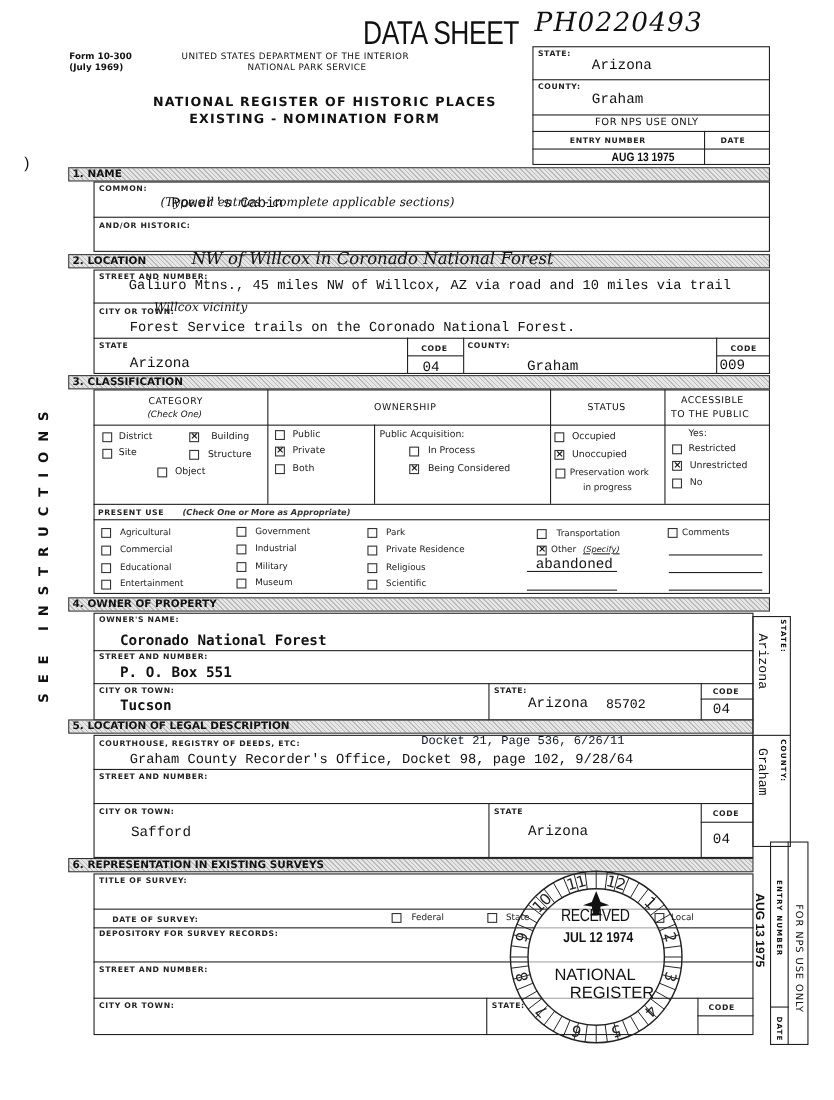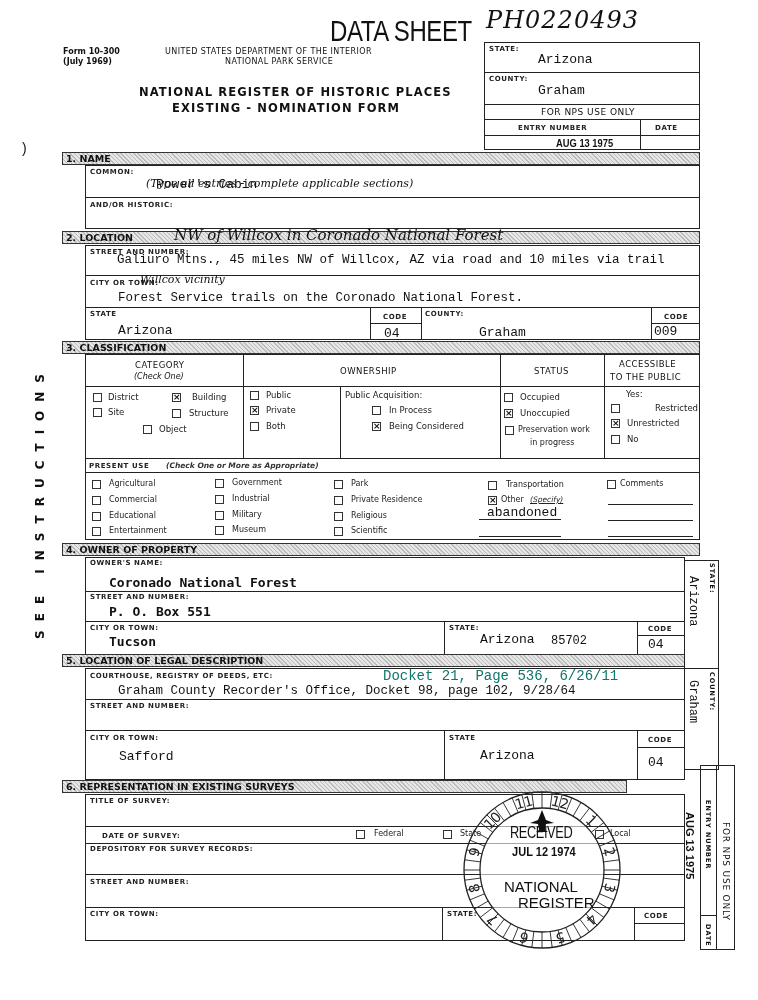--- a/index.html
+++ b/index.html
@@ -125,21 +125,21 @@
 <div class="cb" style="left:504px; top:393px;"></div>
 <div class="cbl" style="left:520px; top:392px;">Occupied</div>
 <div class="cb" style="left:504px; top:409px;">×</div>
 <div class="cbl" style="left:520px; top:408px;">Unoccupied</div>
 <div class="cb" style="left:505px; top:426px;"></div>
 <div class="cbl" style="left:518px; top:425px; font-size:8px;">Preservation work</div>
 <div class="cbl" style="left:530px; top:438px; font-size:8px;">in progress</div>
 
 <div class="cbl" style="left:626px; top:389px;">Yes:</div>
 <div class="cb" style="left:611px; top:404px;"></div>
-<div class="cbl" style="left:655px; top:403px;">Restricted</div>
+<div class="cbl" style="left:626px; top:403px;">Restricted</div>
 <div class="cb" style="left:611px; top:419px;">×</div>
 <div class="cbl" style="left:627px; top:418px;">Unrestricted</div>
 <div class="cb" style="left:611px; top:435px;"></div>
 <div class="cbl" style="left:627px; top:434px;">No</div>
 
 <div class="hl" style="left:85px; top:458px; width:615px;"></div>
 <div class="abs lbl" style="left:89px; top:462px;">PRESENT USE</div>
 <div class="abs sans" style="left:166px; top:461px; font-size:7.5px; font-style:italic; font-weight:bold; color:#333;">(Check One or More as Appropriate)</div>
 <div class="hl" style="left:85px; top:472px; width:615px;"></div>
 
@@ -199,36 +199,36 @@
 <div class="abs val" style="left:480px; top:632px;">Arizona</div>
 <div class="abs val" style="left:551px; top:634px; font-size:12px;">85702</div>
 <div class="vl" style="left:637px; top:621px; height:34px;"></div>
 <div class="abs lbl" style="left:648px; top:625px;">CODE</div>
 <div class="hl" style="left:637px; top:635px; width:48px;"></div>
 <div class="abs val" style="left:648px; top:637px;">04</div>
 
 <div class="sechead" style="left:62px; top:654px; width:623px;">5. LOCATION OF LEGAL DESCRIPTION</div>
 <div class="box" style="left:85px; top:668px; width:600px; height:112px;"></div>
 <div class="abs lbl" style="left:90px; top:672px;">COURTHOUSE, REGISTRY OF DEEDS, ETC:</div>
-<div class="abs mono" style="left:383px; top:668px; font-size:14px; color:#0f766e;">Docket 21, Page 536, 6/26/11</div>
+<div class="abs mono" style="left:383px; top:668px; font-size:11px; color:#0f172a;">Docket 21, Page 536, 6/26/11</div>
 <div class="abs val" style="left:118px; top:684px; font-size:12.5px; white-space:nowrap;">Graham County Recorder's Office, Docket 98, page 102, 9/28/64</div>
 <div class="hl" style="left:85px; top:699px; width:600px;"></div>
 <div class="abs lbl" style="left:90px; top:702px;">STREET AND NUMBER:</div>
 <div class="hl" style="left:85px; top:730px; width:600px;"></div>
 <div class="abs lbl" style="left:90px; top:734px;">CITY OR TOWN:</div>
 <div class="abs val" style="left:119px; top:749px;">Safford</div>
 <div class="vl" style="left:444px; top:730px; height:50px;"></div>
 <div class="abs lbl" style="left:449px; top:734px;">STATE</div>
 <div class="abs val" style="left:480px; top:748px;">Arizona</div>
 <div class="vl" style="left:637px; top:730px; height:50px;"></div>
 <div class="abs lbl" style="left:648px; top:736px;">CODE</div>
 <div class="hl" style="left:637px; top:747px; width:48px;"></div>
 <div class="abs val" style="left:648px; top:755px;">04</div>
 
-<div class="sechead" style="left:62px; top:780px; width:565px;">6. REPRESENTATION IN EXISTING SURVEYS</div>
+<div class="sechead" style="left:62px; top:780px; width:623px;">6. REPRESENTATION IN EXISTING SURVEYS</div>
 <div class="box" style="left:85px; top:794px; width:600px; height:147px;"></div>
 <div class="abs lbl" style="left:90px; top:797px;">TITLE OF SURVEY:</div>
 <div class="hl" style="left:85px; top:826px; width:600px;"></div>
 <div class="abs lbl" style="left:78px; top:832px;padding-left:24px;">DATE OF SURVEY:</div>
 <div class="cb" style="left:356px; top:830px;"></div>
 <div class="cbl" style="left:374px; top:829px; font-size:8px;">Federal</div>
 <div class="cb" style="left:443px; top:830px;"></div>
 <div class="cbl" style="left:460px; top:829px; font-size:8px;">State</div>
 
 <div class="cb" style="left:595px; top:830px;"></div>

